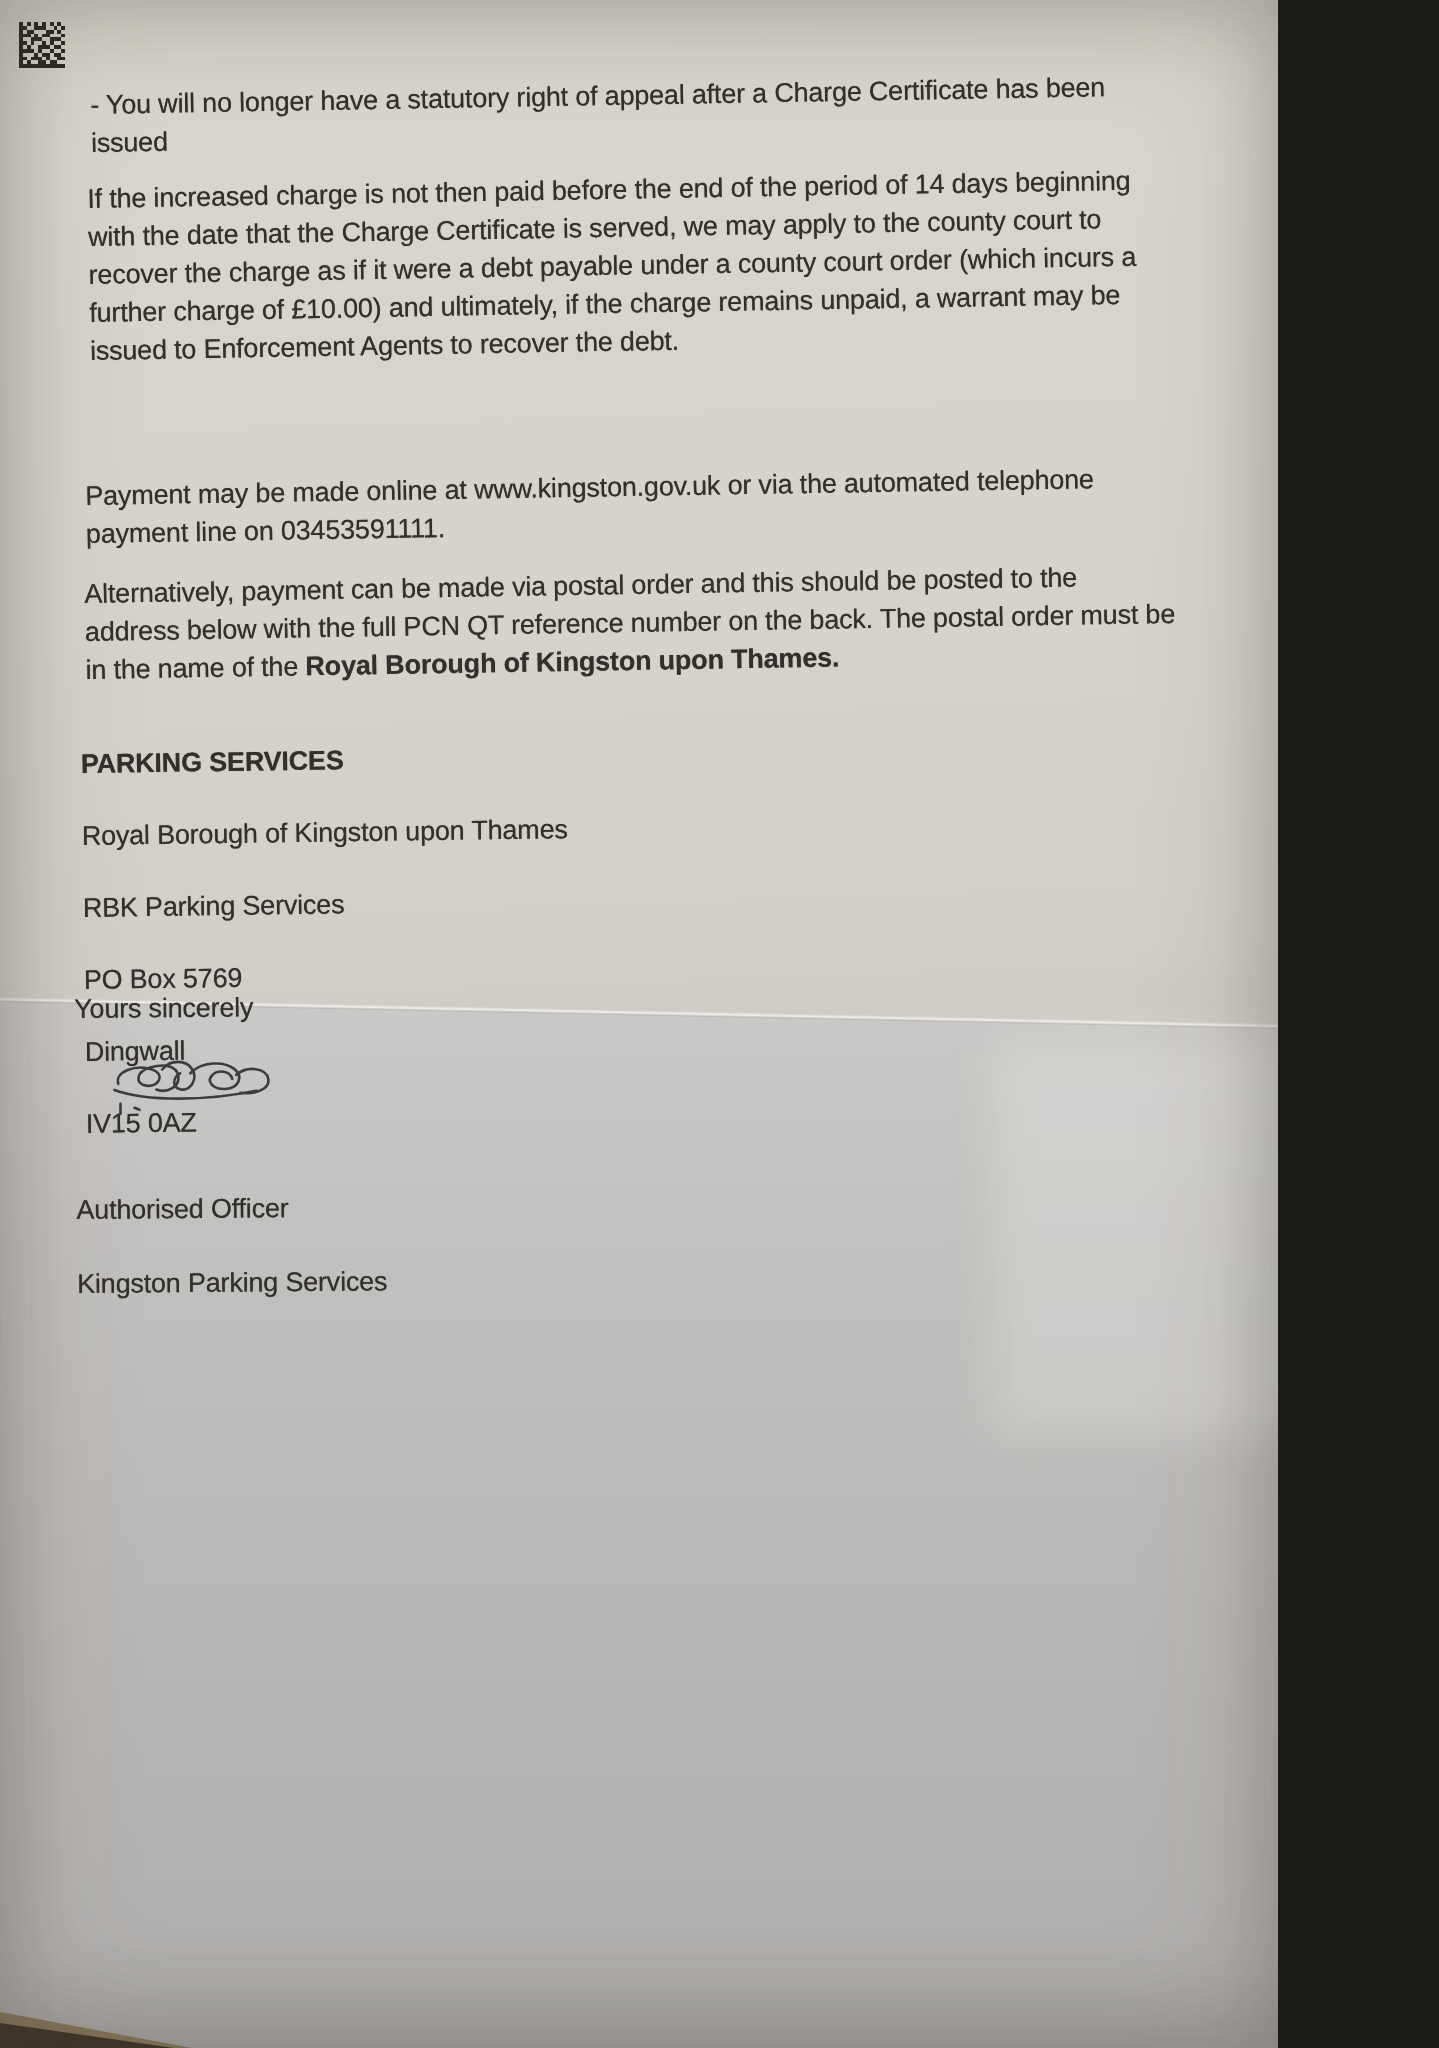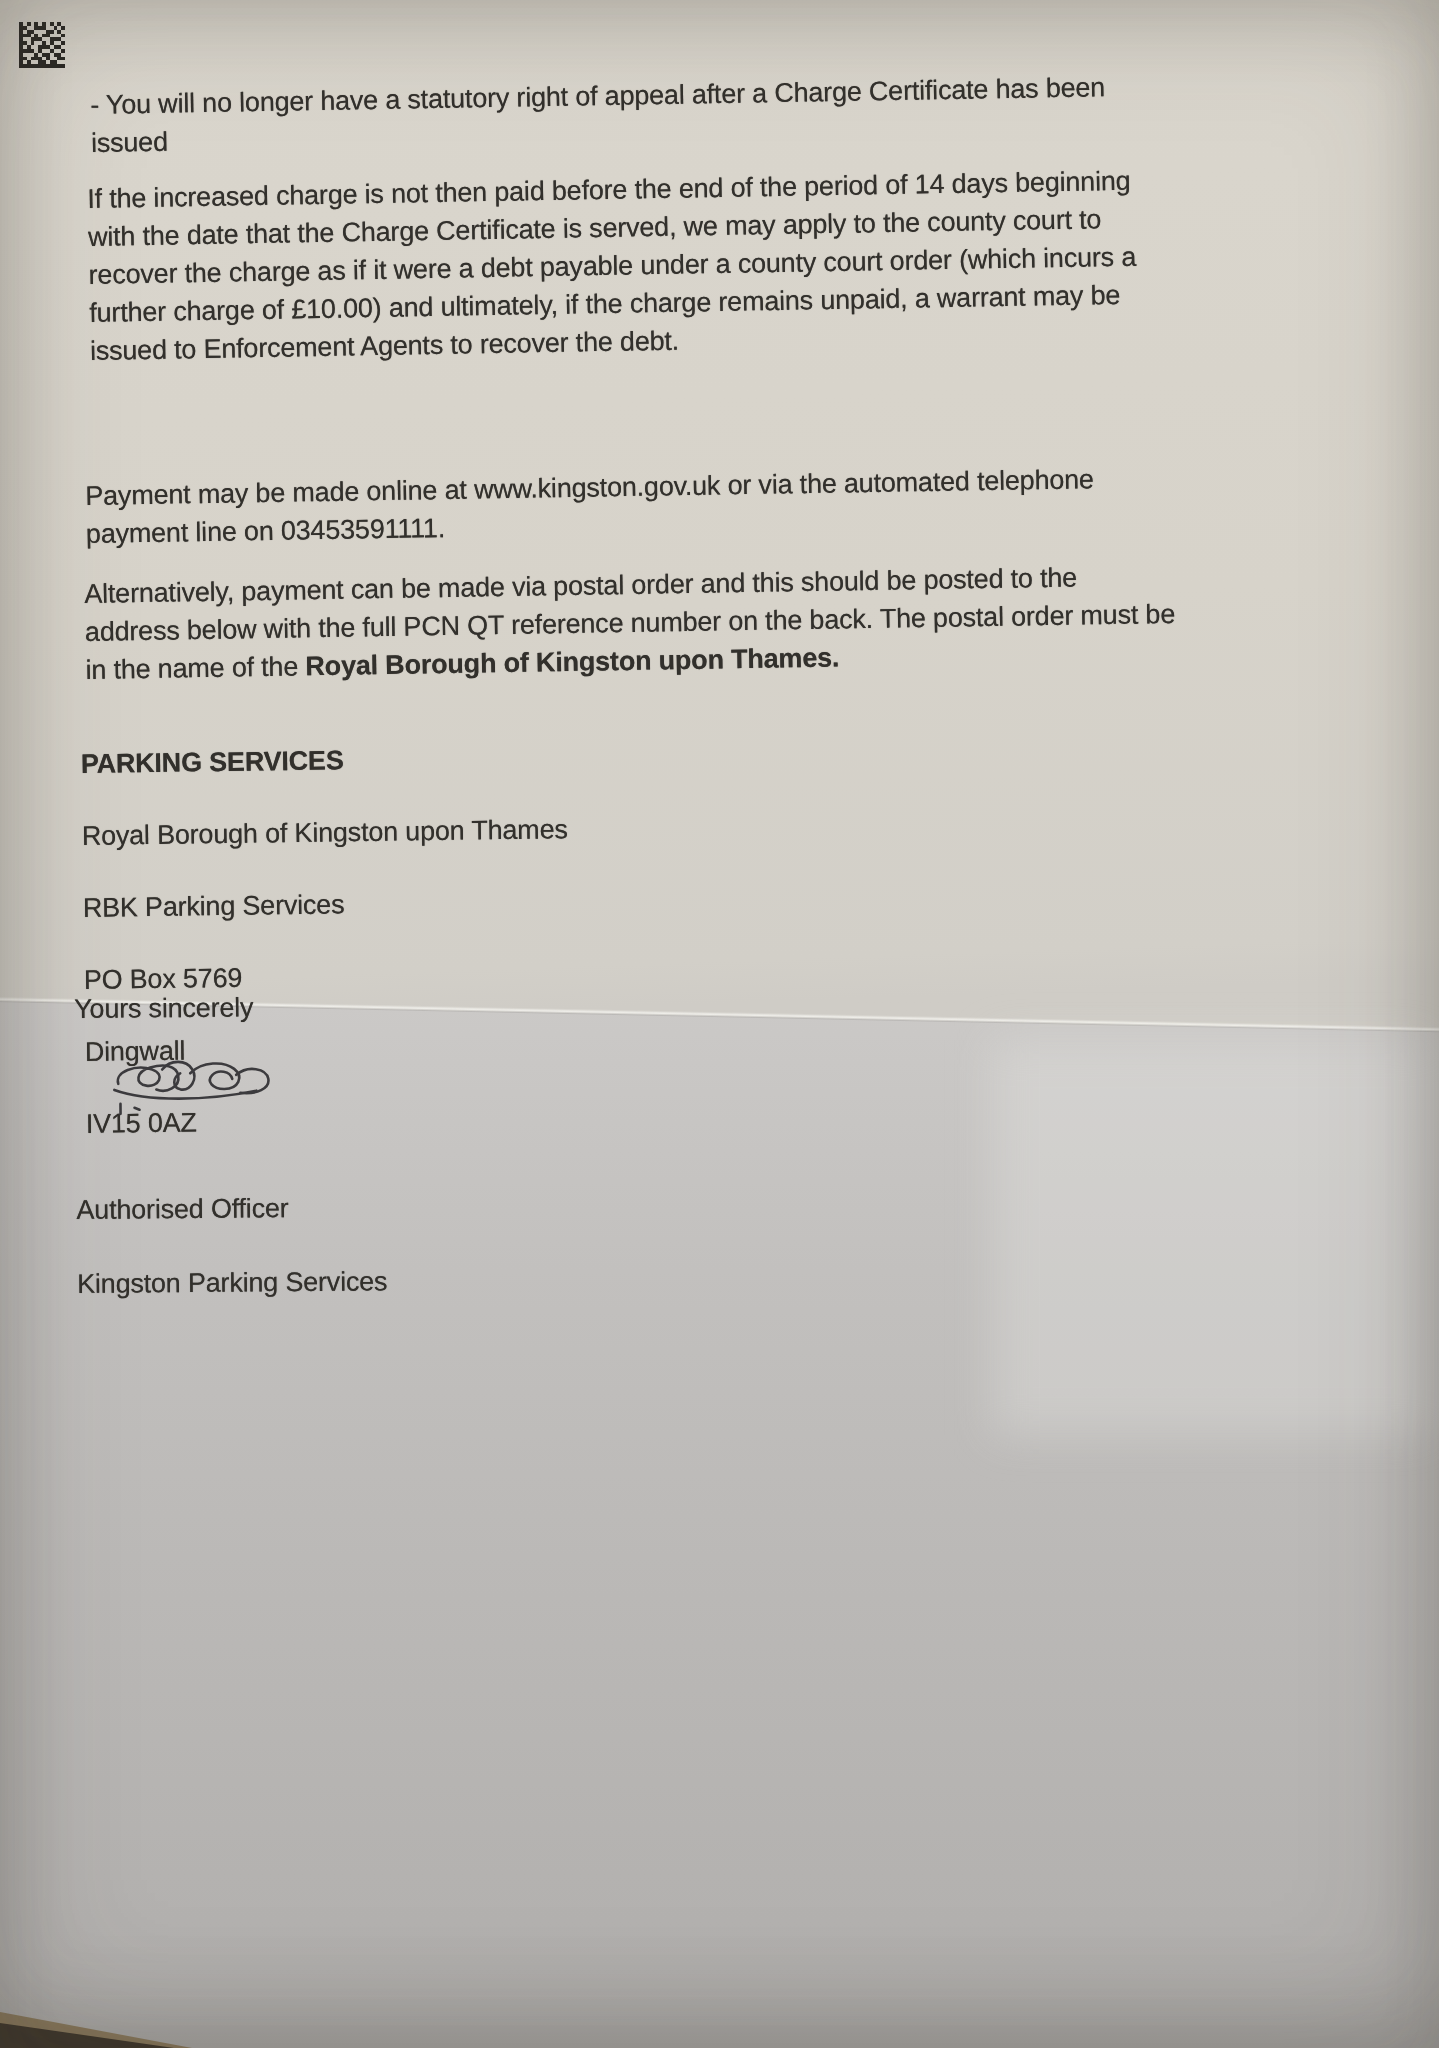--- a/index.html
+++ b/index.html
@@ -1,18 +1,18 @@
 <!DOCTYPE html>
 <html><head>
 <meta charset="utf-8">
 <style>
   html,body{margin:0;padding:0;background:#1c1a17;}
   .page{
     position:relative;
-    width:1439px;height:2048px;
+    width:1278px;height:2048px;
     overflow:hidden;
     background:linear-gradient(178deg,#dad6cd 0%,#d7d3ca 30%,#d2cfc8 47%,#cfccc6 49%,#cdcac4 100%);
     font-family:"Liberation Sans","DejaVu Sans",sans-serif;
     color:#32302c;
   }
   
   .paper-lower{
     position:absolute;inset:0;
     background:linear-gradient(180deg,#cbc9c7 49%,#c2c0be 62%,#bab8b6 78%,#b2b0ae 96%,#aeacaa 100%);
     clip-path:polygon(0 1001px,1439px 1031px,1439px 2048px,0 2048px);

